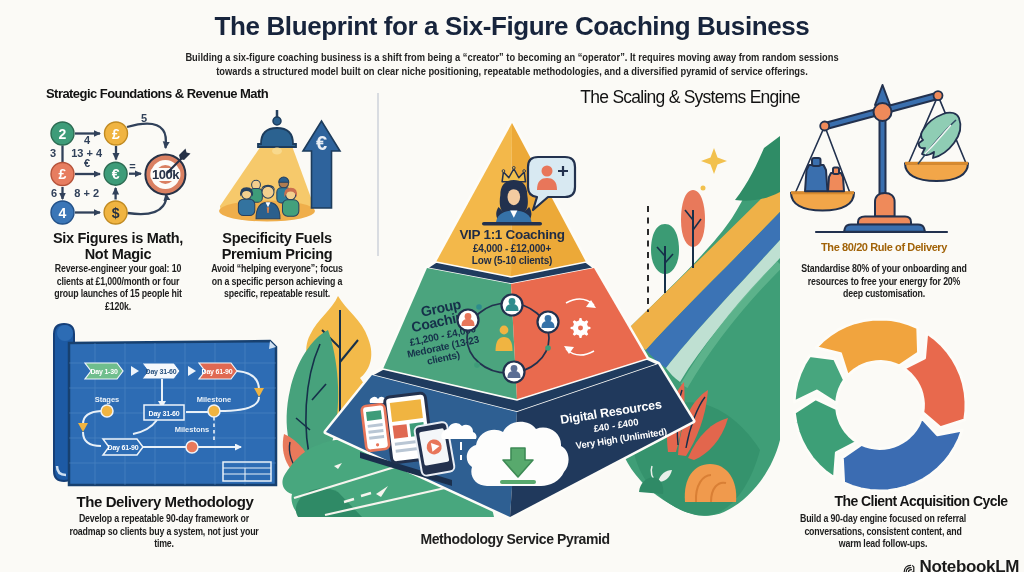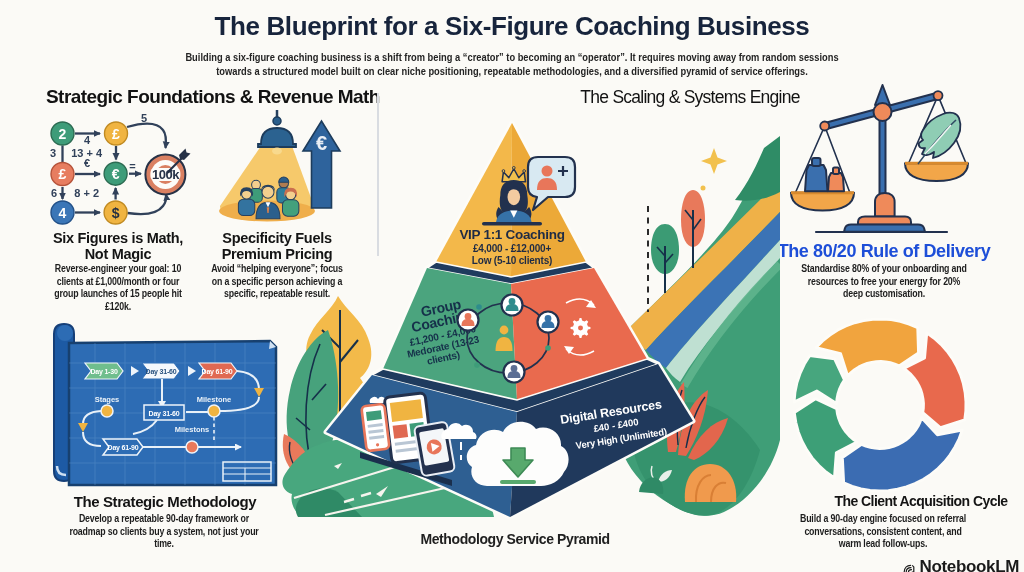--- a/index.html
+++ b/index.html
@@ -8,35 +8,35 @@
   .abs{position:absolute;}
   .ctr{text-align:center;}
 </style>
 </head>
 <body>
 <div class="page">
 
   <div class="abs ctr" style="left:0;right:0;top:11px;font-size:26px;font-weight:bold;color:#17243c;letter-spacing:-0.4px;">The Blueprint for a Six-Figure Coaching Business</div>
   <div class="abs ctr" style="left:0px;width:1024px;top:50px;font-size:11.5px;font-weight:600;color:#242424;line-height:14px;transform:scaleX(0.81);transform-origin:512px 0;">Building a six-figure coaching business is a shift from being a “creator” to becoming an “operator”. It requires moving away from random sessions<br>towards a structured model built on clear niche positioning, repeatable methodologies, and a diversified pyramid of service offerings.</div>
 
-  <div class="abs" style="left:46px;top:86px;font-size:19px;font-weight:bold;color:#121212;letter-spacing:-0.55px;">Strategic Foundations &amp; Revenue Math</div>
+  <div class="abs" style="left:46px;top:86px;font-size:13px;font-weight:bold;color:#121212;letter-spacing:-0.55px;">Strategic Foundations &amp; Revenue Math</div>
   <div class="abs ctr" style="left:534px;width:312px;top:87px;font-size:17.5px;font-weight:normal;color:#121212;letter-spacing:-0.75px;">The Scaling &amp; Systems Engine</div>
 
   <div class="abs" style="left:377px;top:93px;width:2px;height:163px;background:#d9dce1;"></div>
 
   <div class="abs ctr" style="left:28px;width:180px;top:231px;font-size:14.5px;font-weight:bold;color:#141414;line-height:15.5px;letter-spacing:-0.3px;">Six Figures is Math,<br>Not Magic</div>
   <div class="abs ctr" style="left:22px;width:192px;top:262px;font-size:11px;font-weight:600;color:#1d1d1d;line-height:12.5px;letter-spacing:-0.2px;transform:scaleX(0.8);transform-origin:50% 0;">Reverse-engineer your goal: 10<br>clients at £1,000/month or four<br>group launches of 15 people hit<br>£120k.</div>
 
   <div class="abs ctr" style="left:187px;width:180px;top:231px;font-size:14.5px;font-weight:bold;color:#141414;line-height:15.5px;letter-spacing:-0.3px;">Specificity Fuels<br>Premium Pricing</div>
   <div class="abs ctr" style="left:182px;width:190px;top:262px;font-size:11px;font-weight:600;color:#1d1d1d;line-height:12.5px;letter-spacing:-0.2px;transform:scaleX(0.8);transform-origin:50% 0;">Avoid “helping everyone”; focus<br>on a specific person achieving a<br>specific, repeatable result.</div>
 
-  <div class="abs ctr" style="left:40px;width:250px;top:493px;font-size:15px;font-weight:bold;color:#141414;letter-spacing:-0.4px;">The Strategic Methodology</div>
+  <div class="abs ctr" style="left:40px;width:250px;top:493px;font-size:15px;font-weight:bold;color:#141414;letter-spacing:-0.4px;">The Delivery Methodology</div>
   <div class="abs ctr" style="left:33px;width:262px;top:512px;font-size:11px;font-weight:600;color:#1d1d1d;line-height:12.5px;letter-spacing:-0.2px;transform:scaleX(0.8);transform-origin:50% 0;">Develop a repeatable 90-day framework or<br>roadmap so clients buy a system, not just your<br>time.</div>
 
-  <div class="abs ctr" style="left:774px;width:220px;top:241px;font-size:18px;font-weight:bold;color:#1d4ed8;letter-spacing:-0.4px;">The 80/20 Rule of Delivery</div>
+  <div class="abs ctr" style="left:774px;width:220px;top:241px;font-size:11px;font-weight:bold;color:#a16207;letter-spacing:-0.4px;">The 80/20 Rule of Delivery</div>
   <div class="abs ctr" style="left:770px;width:228px;top:262px;font-size:11px;font-weight:600;color:#1d1d1d;line-height:12.5px;letter-spacing:-0.2px;transform:scaleX(0.8);transform-origin:50% 0;">Standardise 80% of your onboarding and<br>resources to free your energy for 20%<br>deep customisation.</div>
 
   <div class="abs ctr" style="left:808px;width:226px;top:493px;font-size:14px;font-weight:bold;color:#141414;letter-spacing:-0.55px;">The Client Acquisition Cycle</div>
   <div class="abs ctr" style="left:766px;width:234px;top:512px;font-size:11px;font-weight:600;color:#1d1d1d;line-height:12.5px;letter-spacing:-0.2px;transform:scaleX(0.8);transform-origin:50% 0;">Build a 90-day engine focused on referral<br>conversations, consistent content, and<br>warm lead follow-ups.</div>
 
   <div class="abs ctr" style="left:395px;width:240px;top:531px;font-size:14px;font-weight:bold;color:#202020;letter-spacing:-0.4px;">Methodology Service Pyramid</div>
 
   <div class="abs" style="right:5px;top:557px;font-size:17px;font-weight:bold;color:#1a1a1a;letter-spacing:-0.35px;">
     <svg width="12" height="11" viewBox="0 0 15 13" style="vertical-align:-2px;">
         <path d="M1.5,11 C1.5,5.5 5,2.5 9.5,2.5 M4,11 C4,7.5 6.5,5.5 10,5.5 M6.8,11 C6.8,9 8.3,8 10.6,8" stroke="#1a1a1a" stroke-width="1.5" fill="none" stroke-linecap="round"></path>

